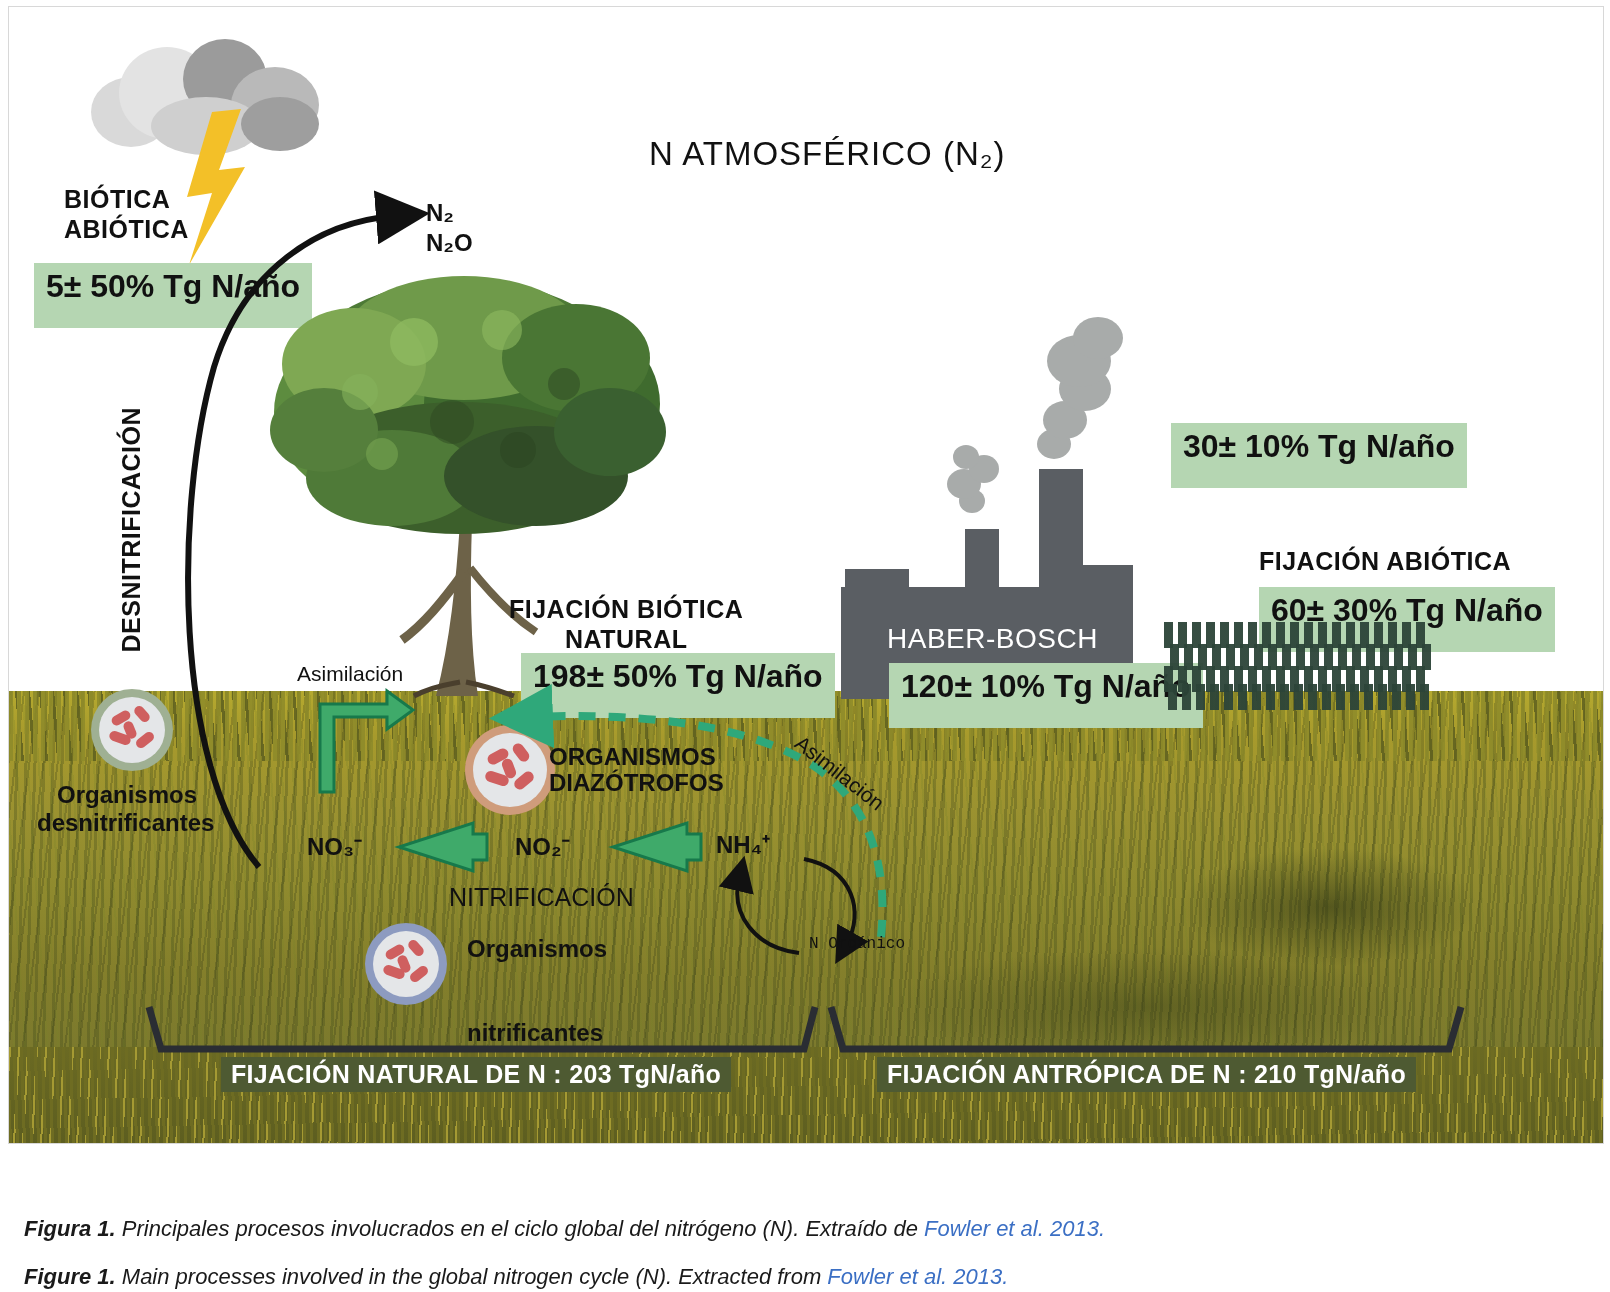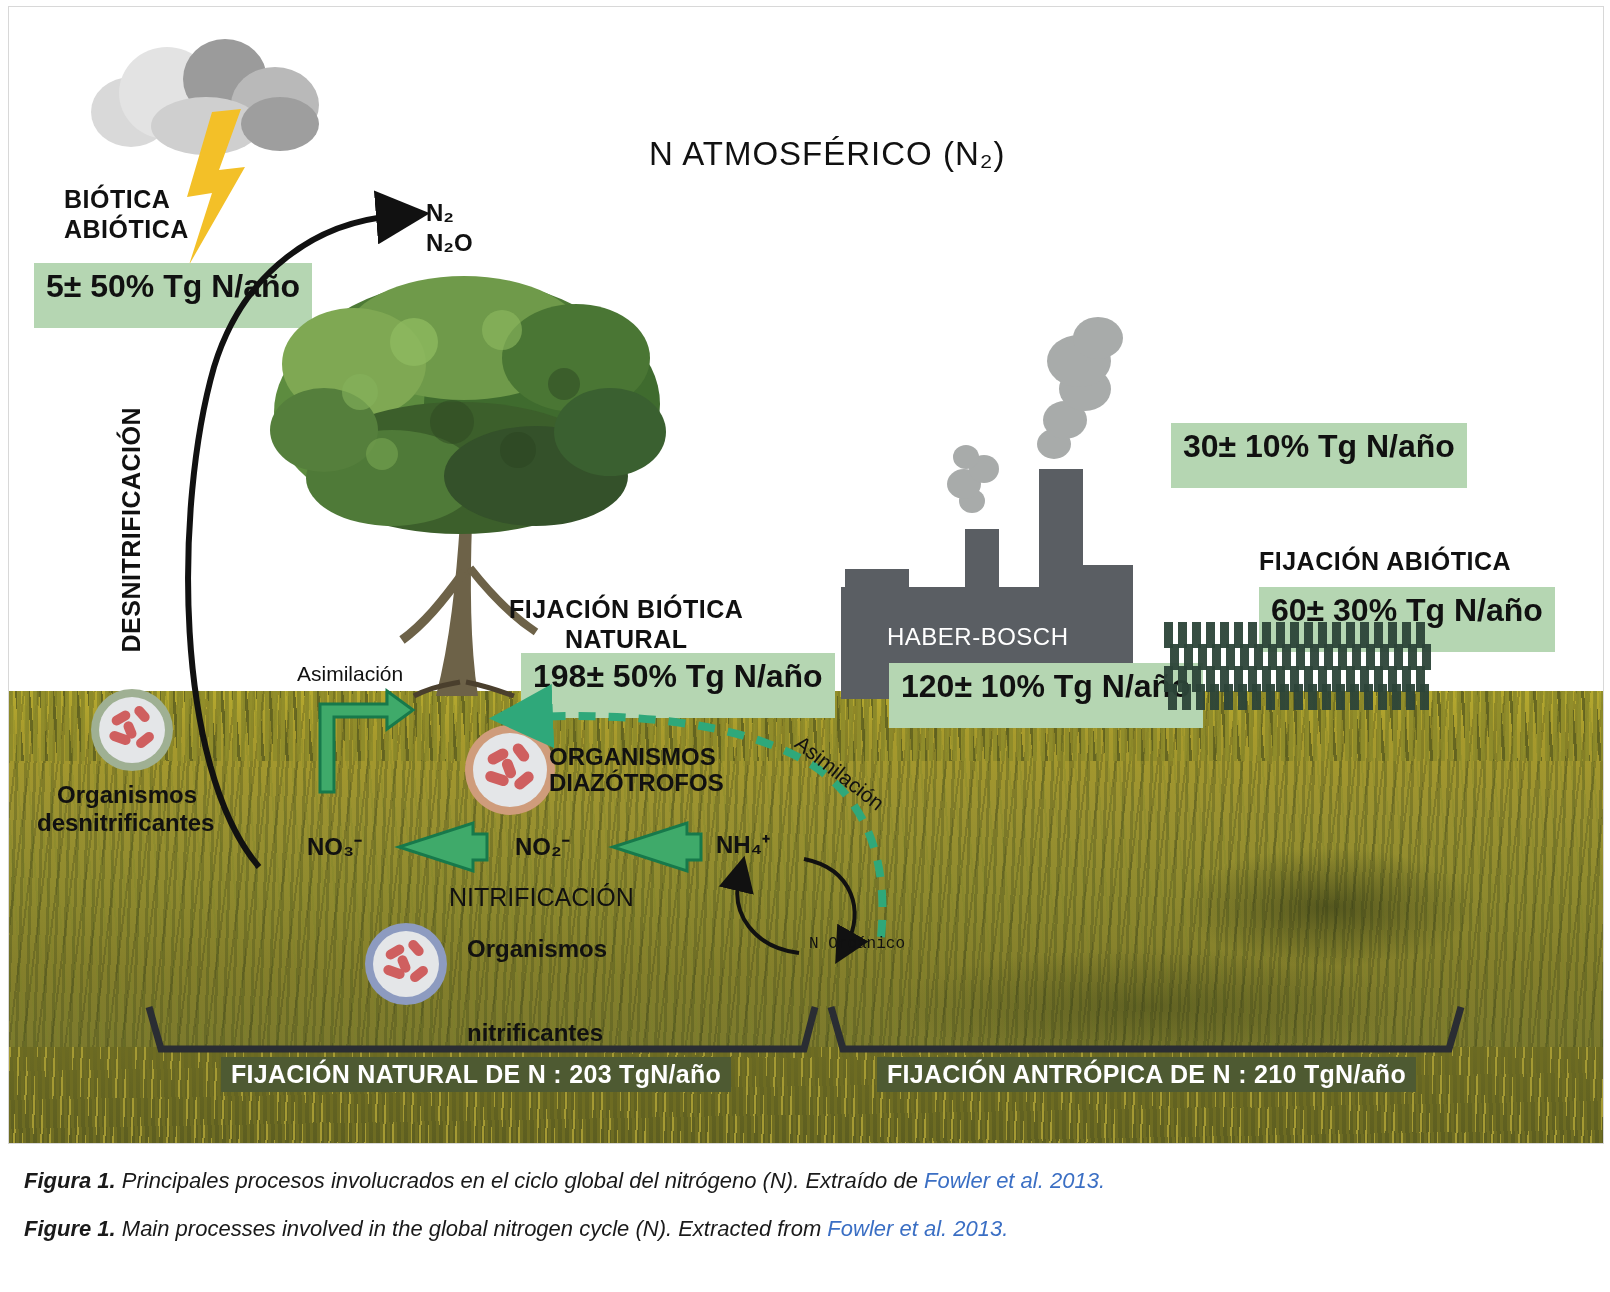--- a/index.html
+++ b/index.html
@@ -51,40 +51,40 @@
   .cloudwrap{position:absolute;}
   .cl{position:absolute;border-radius:50%;}
 
   
   .tree{position:absolute;left:255px;top:265px;width:410px;height:430px;}
 
   
   .factory{position:absolute;left:832px;top:430px;width:292px;height:262px;}
   .fbody{position:absolute;background:#5a5e63;}
   .smoke{position:absolute;border-radius:50%;background:#a8abaa;}
-  .hb-title{position:absolute;color:#fff;font-size:24px;font-weight:400;letter-spacing:.5px;}
+  .hb-title{position:absolute;color:#fff;font-size:28px;font-weight:400;letter-spacing:.5px;}
 
   
   .crops{position:absolute;left:1155px;top:615px;width:265px;height:85px;}
   .croprow{position:absolute;height:26px;width:100%;
      background:repeating-linear-gradient(90deg,#2c4438 0 9px, rgba(255,255,255,0) 9px 14px);}
 
   
   .bact{position:absolute;border-radius:50%;background:#e4e6e8;}
   .bact .rod{position:absolute;background:#cf5f5f;border-radius:9px;}
 
   
   .ov{position:absolute;left:0;top:0;width:100%;height:100%;pointer-events:none;}
 
   
   .sumlabel{position:absolute;background:#4e5a32;color:#fff;font-weight:bold;
             font-size:25px;padding:3px 10px;letter-spacing:.3px;white-space:nowrap;}
 
   
-  .cap{position:absolute;font-size:22px;font-style:italic;color:#1a1a1a;}
+  .cap{position:absolute;font-size:22px;font-style:italic;color:#1a1a1a;margin-top:48px;}
   .cap b{font-style:italic;font-weight:bold;}
   .cite{color:#3b6fc4;font-style:italic;}
 </style>
 </head>
 <body>
 
 <div id="page">
 
   <div id="figure">
 

